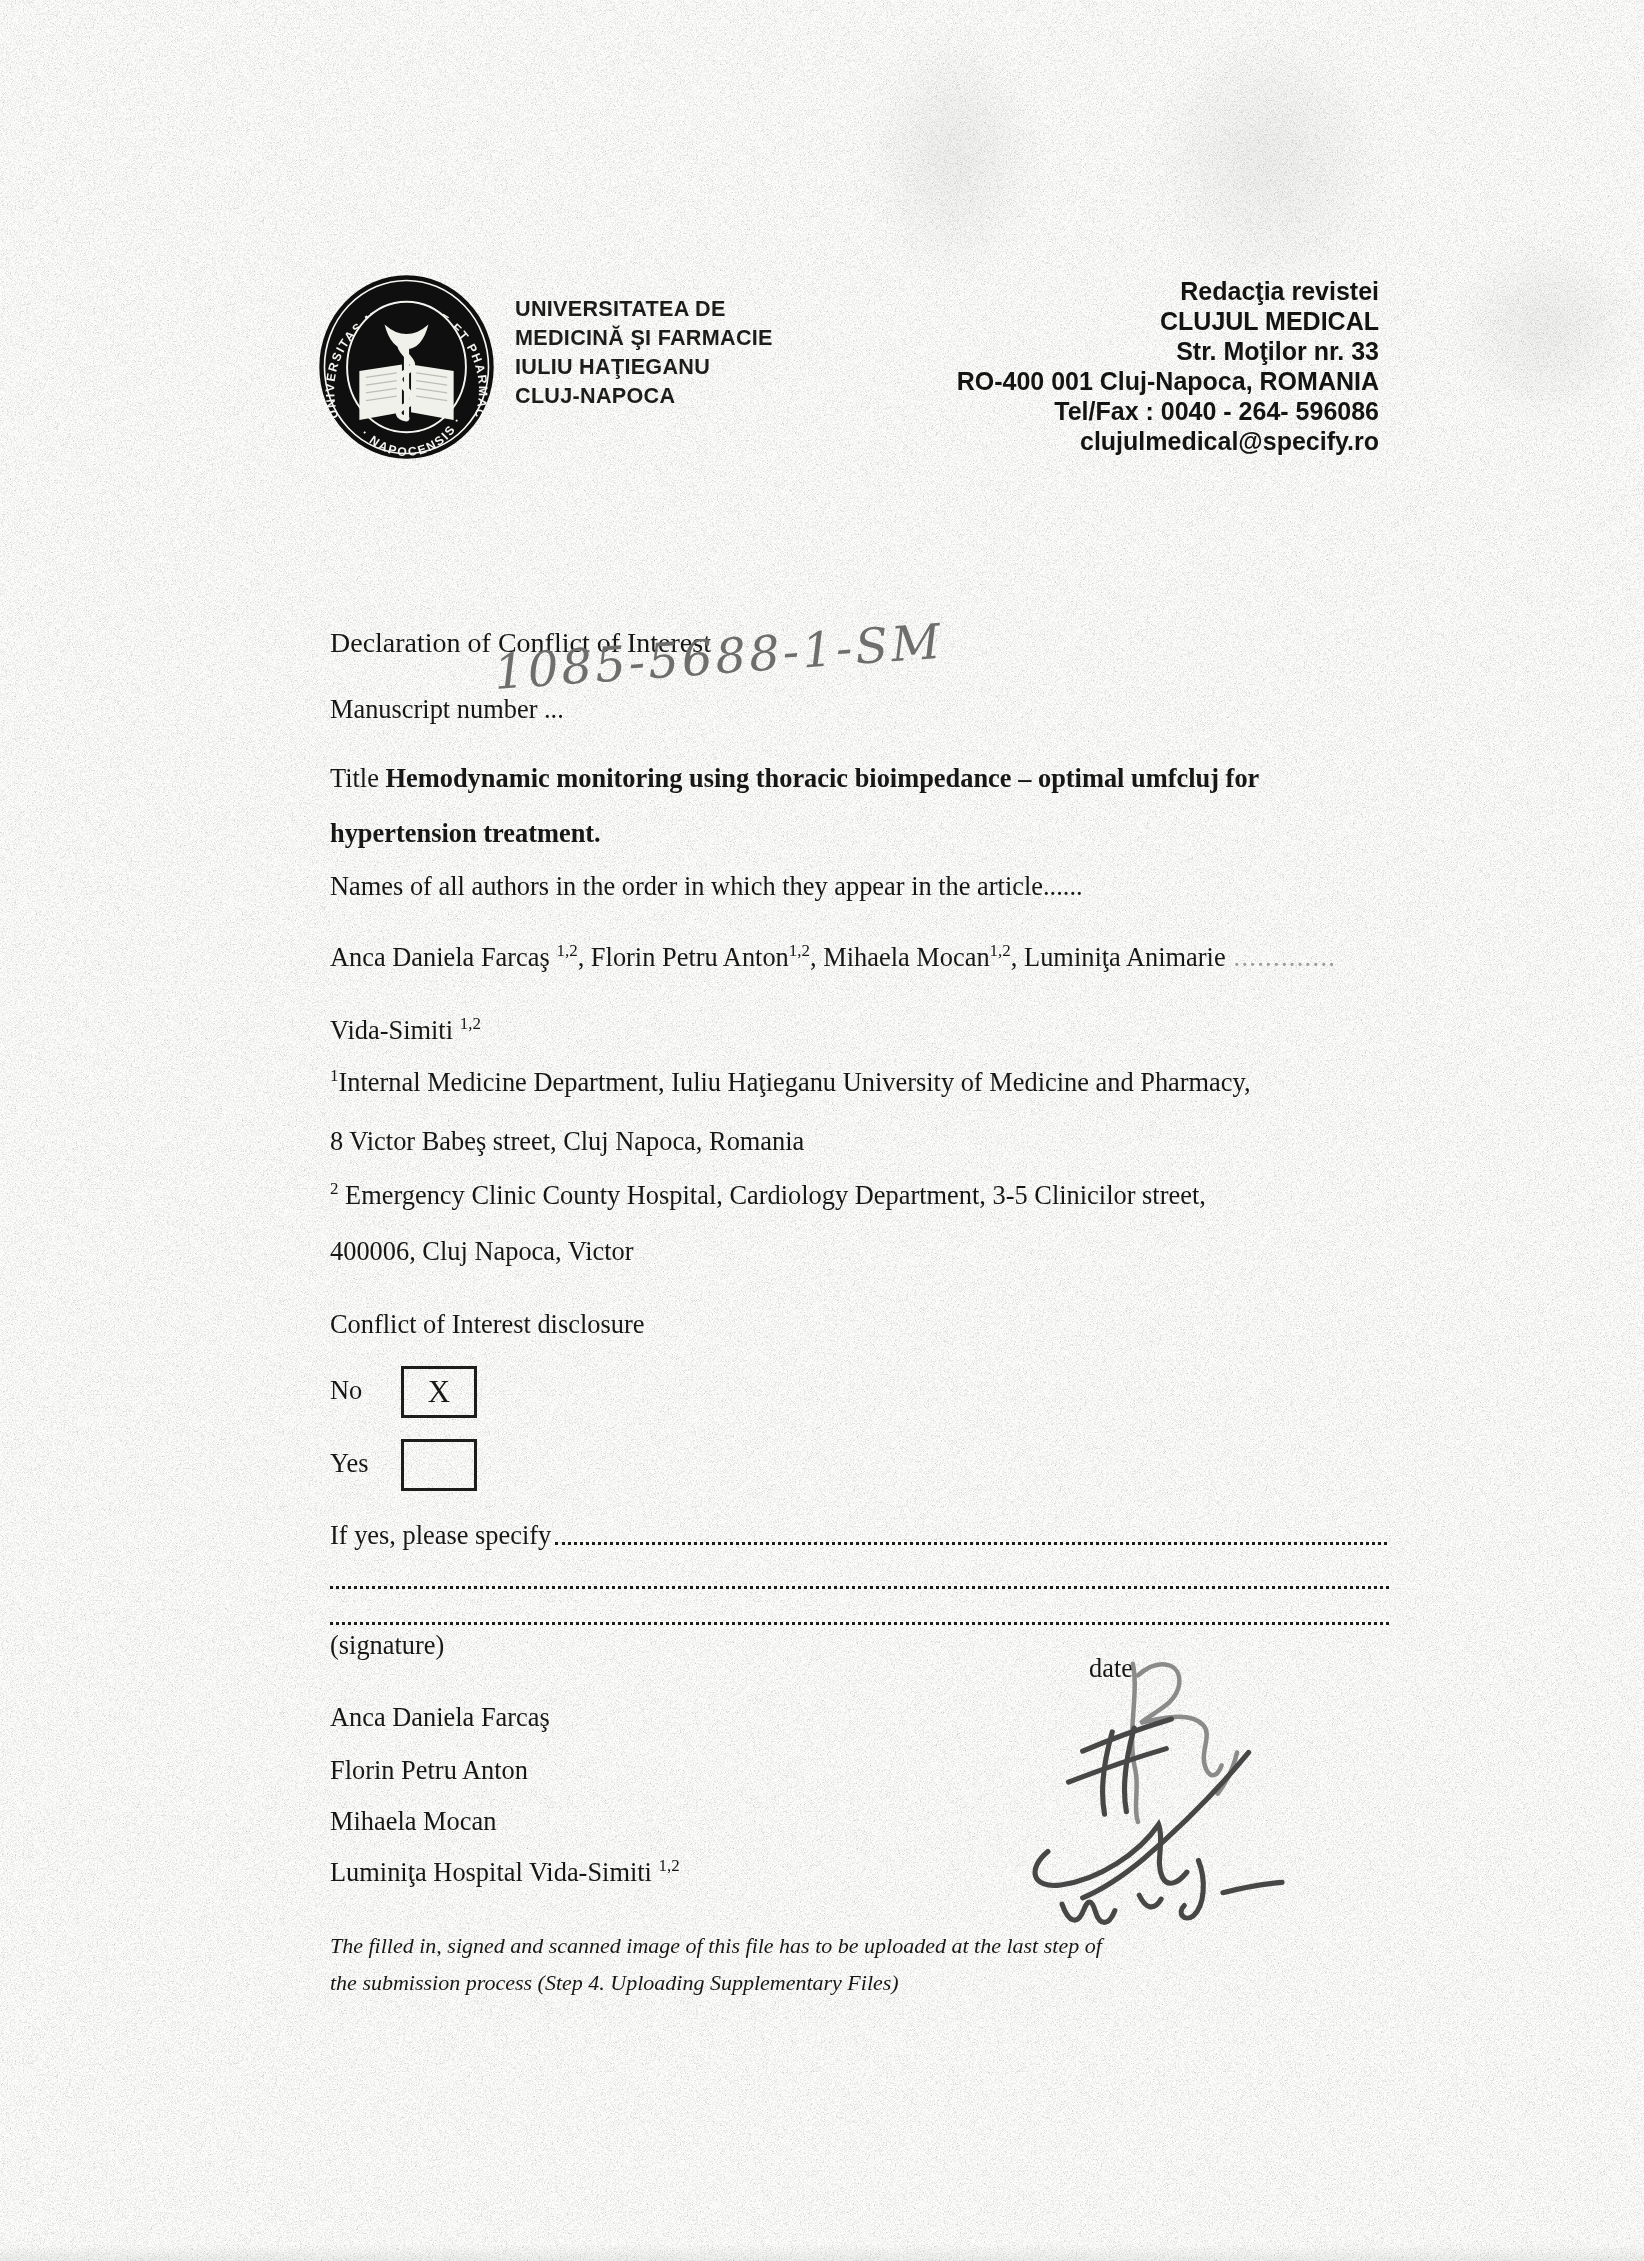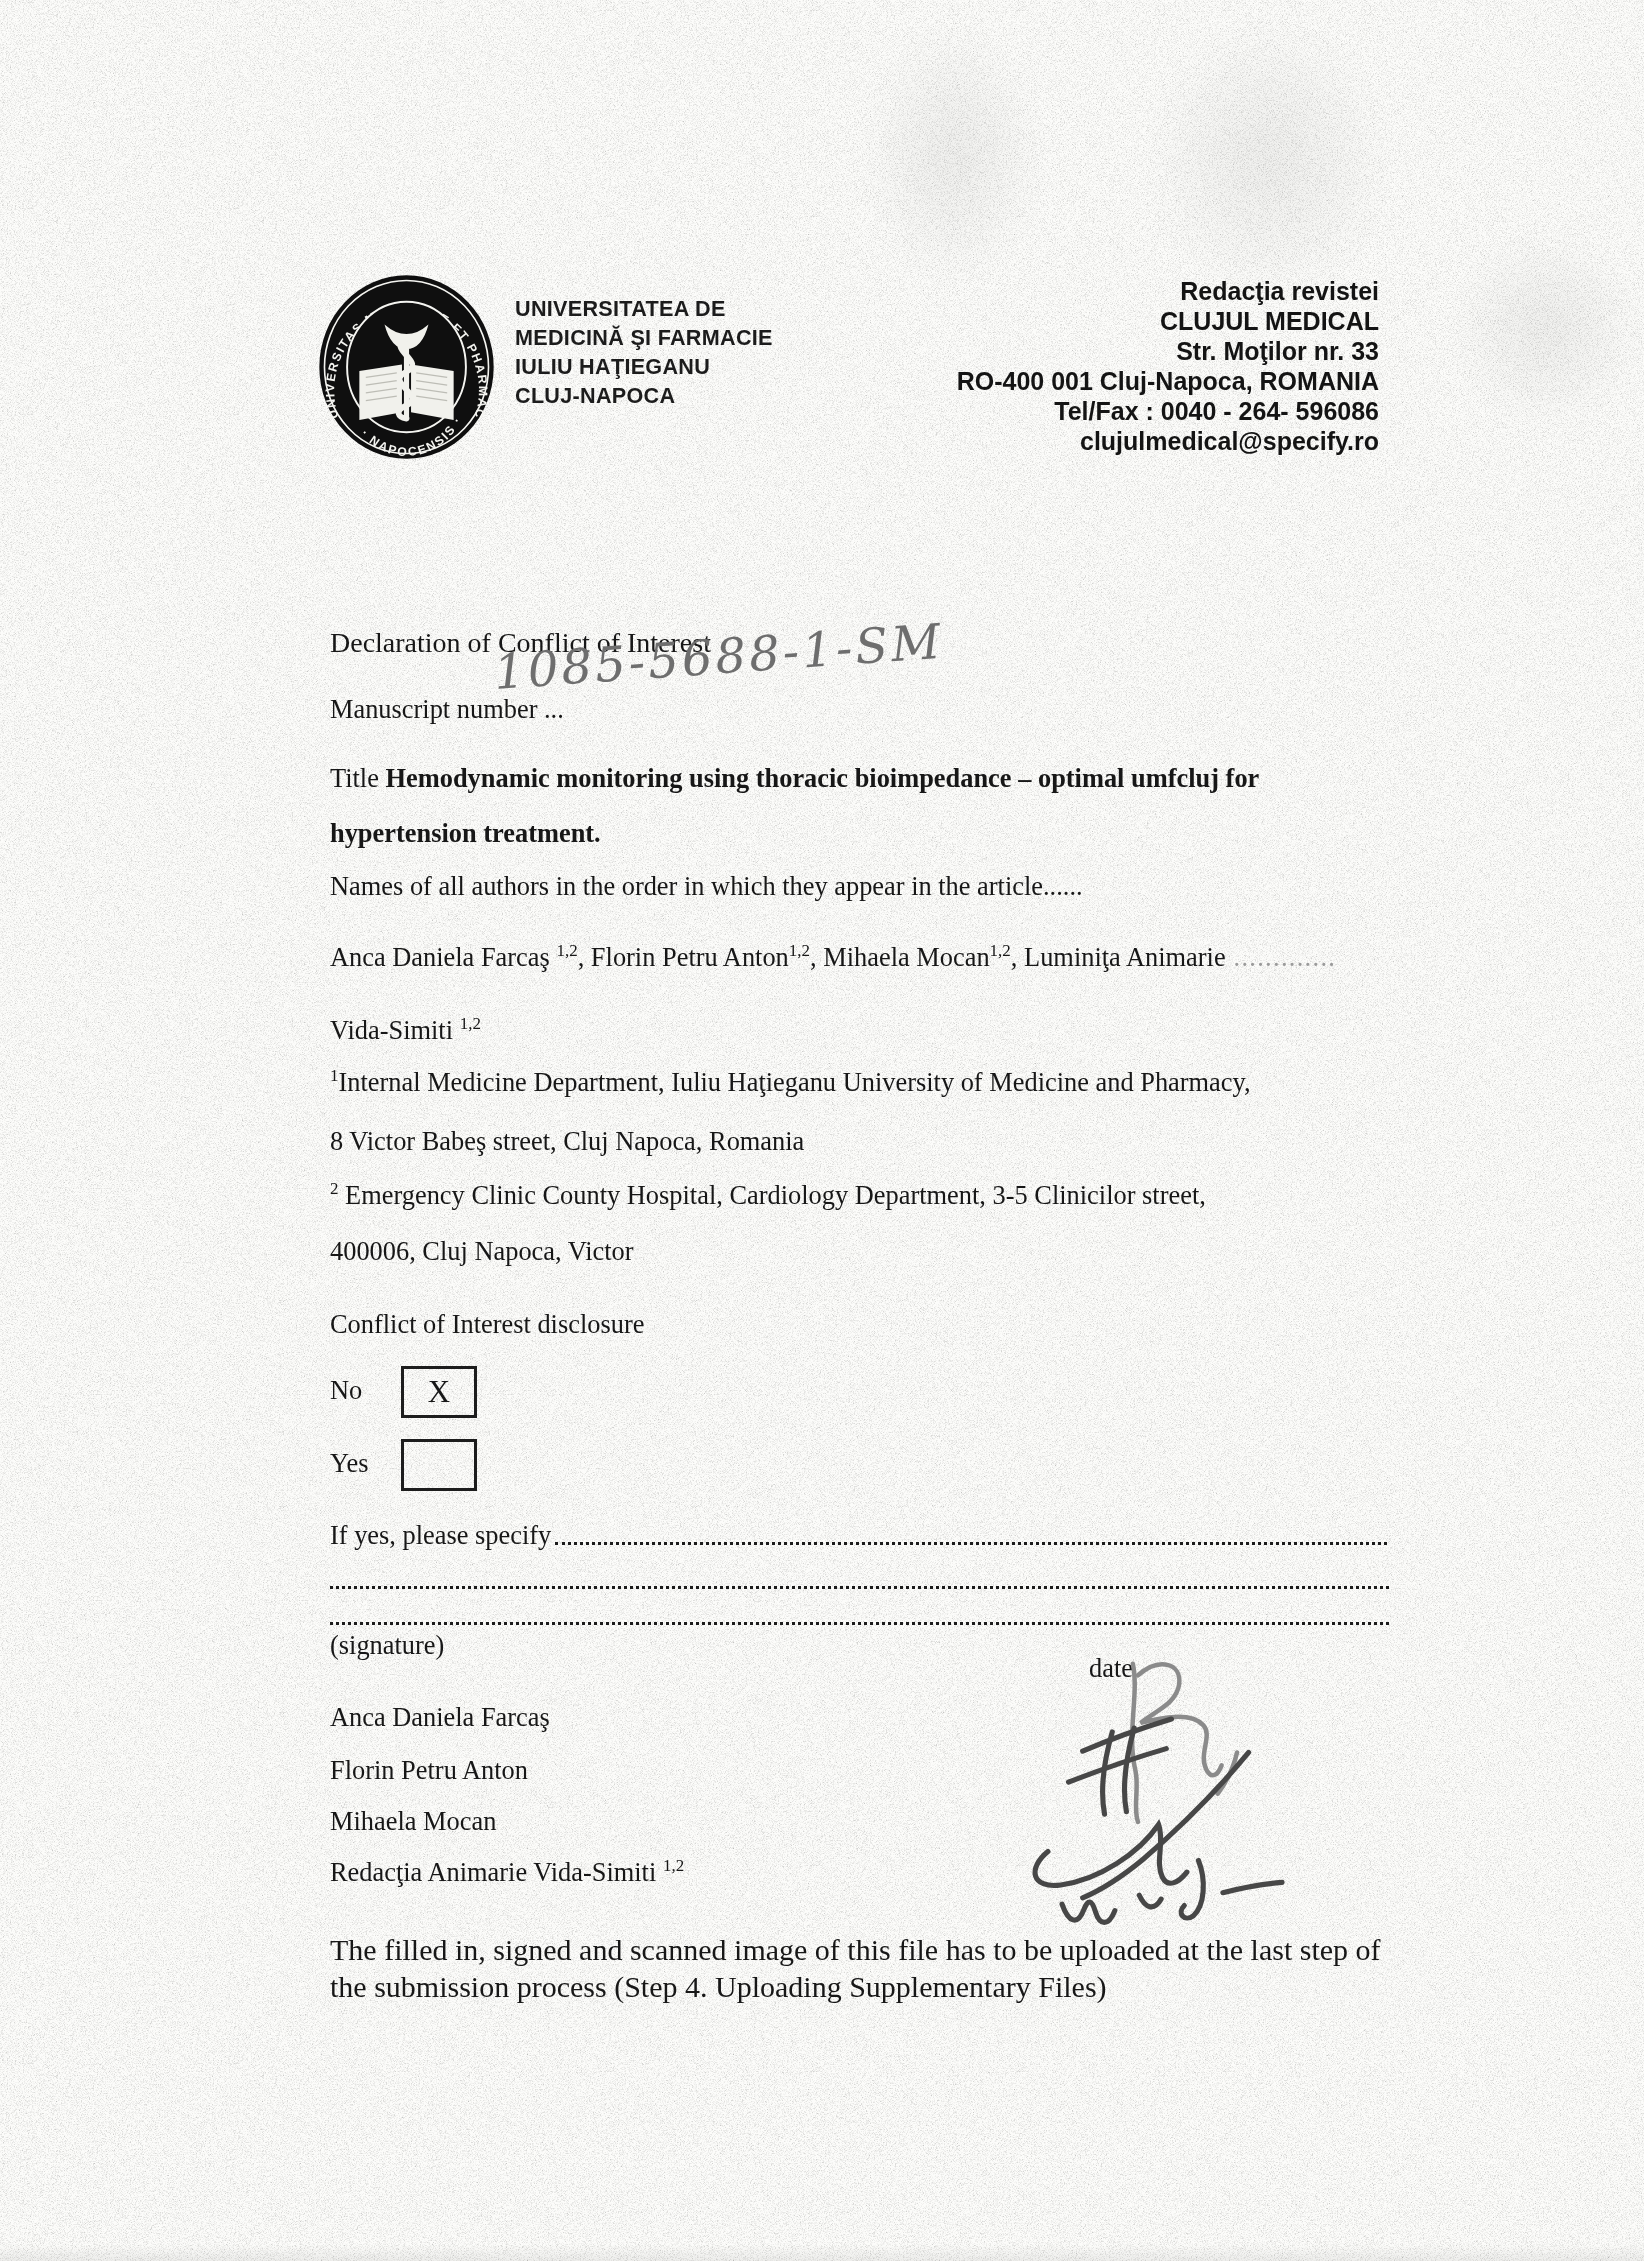--- a/index.html
+++ b/index.html
@@ -40,21 +40,21 @@
     font-family:"DejaVu Serif","Liberation Serif",serif;
   }
   
   .cb{position:absolute;width:70px;height:46px;border:3.2px solid #1d1d1d;
       display:flex;align-items:center;justify-content:center;
       font-size:31px;background:transparent;}
   
   .dots-fill{flex:1;border-bottom:3.9px dotted #1b1b1b;margin:0 0 6.4px 3.9px;}
   .dots-line{border-bottom:3.9px dotted #1b1b1b;height:0;}
   .ifyes-row{display:flex;align-items:flex-end;}
-  .footer-i{font-size:30px;white-space:nowrap;}
+  .footer-i{font-style:italic;font-size:22px;white-space:nowrap;}
 </style>
 </head>
 <body>
 
 <div class="page">
 
   <div class="smudge" style="left:863px;top:26px;width:180px;height:258px;"></div>
   <div class="smudge" style="left:1147px;top:19.3px;width:245px;height:283px;"></div>
   <div class="smudge" style="left:1450px;top:232px;width:193px;height:193px;"></div>
   <svg class="grain" width="1644" height="2261" viewBox="0 0 2552 3510">
@@ -179,20 +179,20 @@
       <path d="M118,386 C128,414 142,420 152,394 C158,378 164,378 170,398 C176,418 190,422 200,396"></path>
       <path d="M238,372 C248,394 262,396 272,378"></path>
       <path d="M330,318 C342,348 340,388 322,404 C308,414 296,400 308,388"></path>
       <path d="M368,368 C400,360 434,354 460,352"></path>
     </g>
   </svg>
 
   <div class="abs t" style="left:330px;top:1702px;">Anca Daniela Farcaş</div>
   <div class="abs t" style="left:330px;top:1755px;">Florin Petru Anton</div>
   <div class="abs t" style="left:330px;top:1806px;">Mihaela Mocan</div>
-  <div class="abs t" style="left:330px;top:1857px;"><span>Redacţia Animarie Vida-Simiti </span><sup>1,2</sup></div>
+  <div class="abs t" style="left:330px;top:1857px;"><span>Luminiţa Hospital Vida-Simiti </span><sup>1,2</sup></div>
 
   <div class="abs footer-i" style="left:330px;top:1933px;">The filled in, signed and scanned image of this file has to be uploaded at the last step of</div>
   <div class="abs footer-i" style="left:330px;top:1970px;">the submission process (Step 4. Uploading Supplementary Files)</div>
 
   <div class="edge-shade"></div>
 </div>
 
 
 </body></html>

